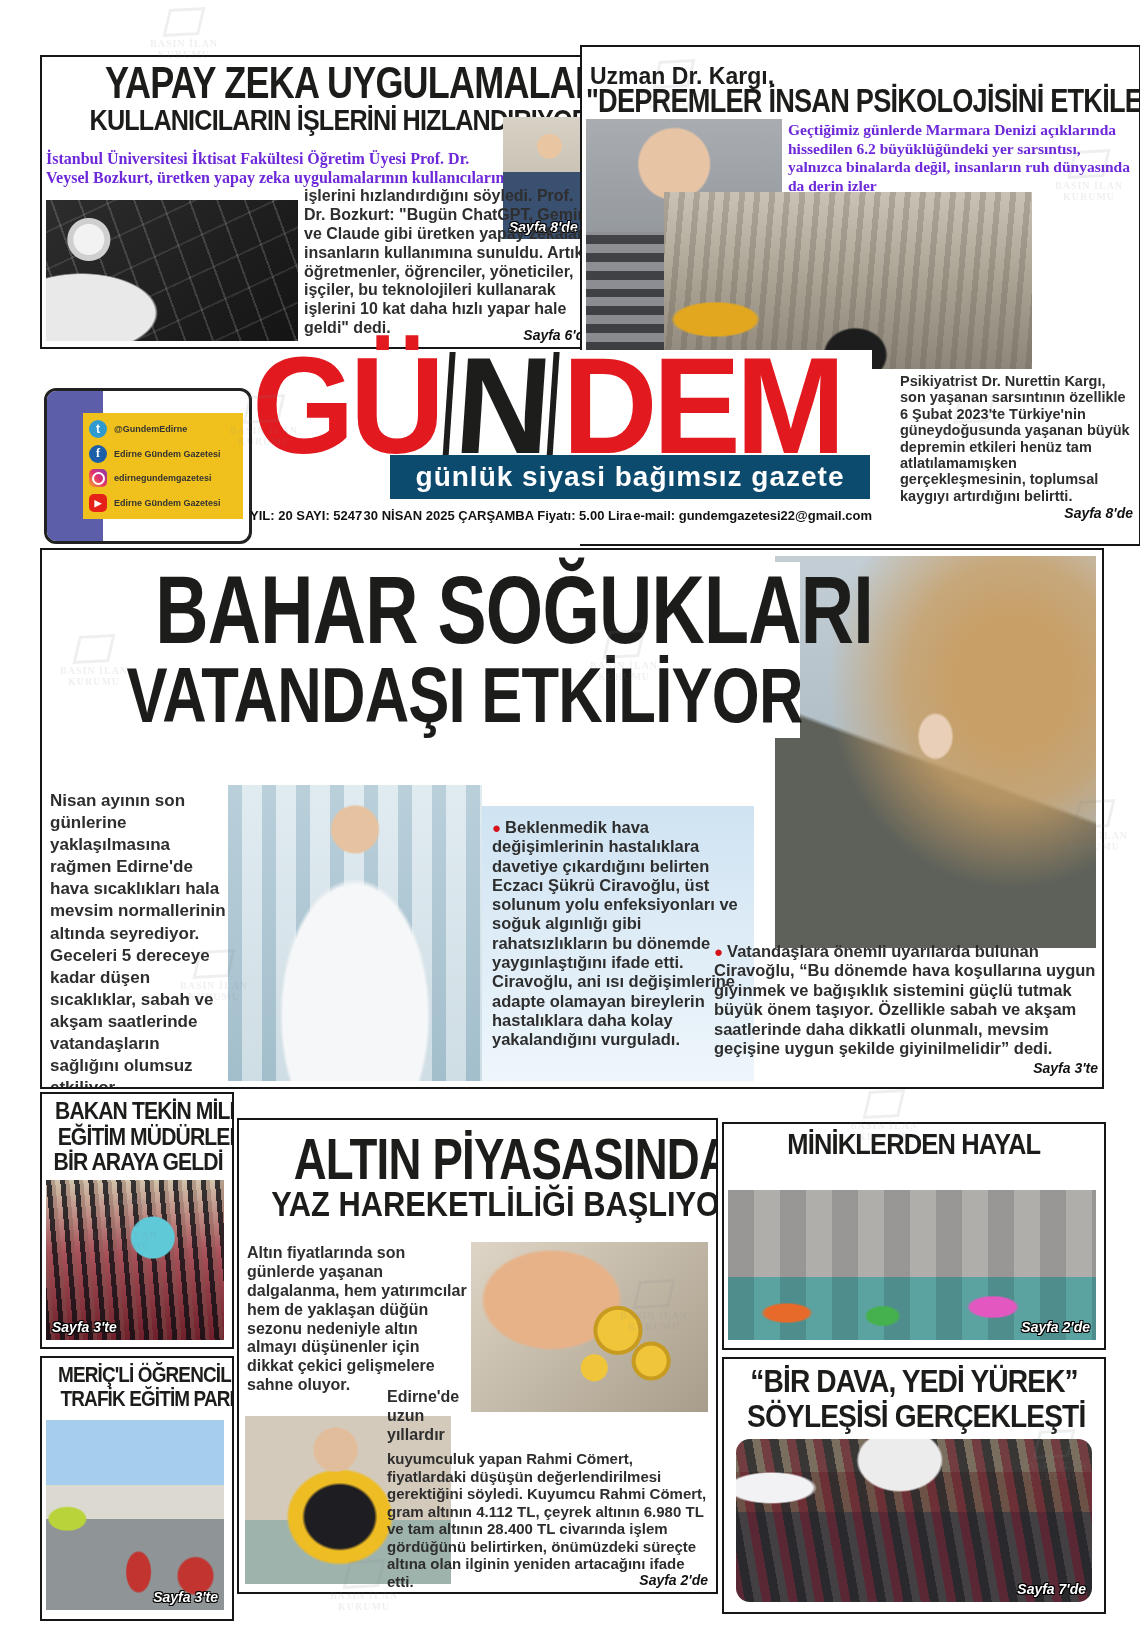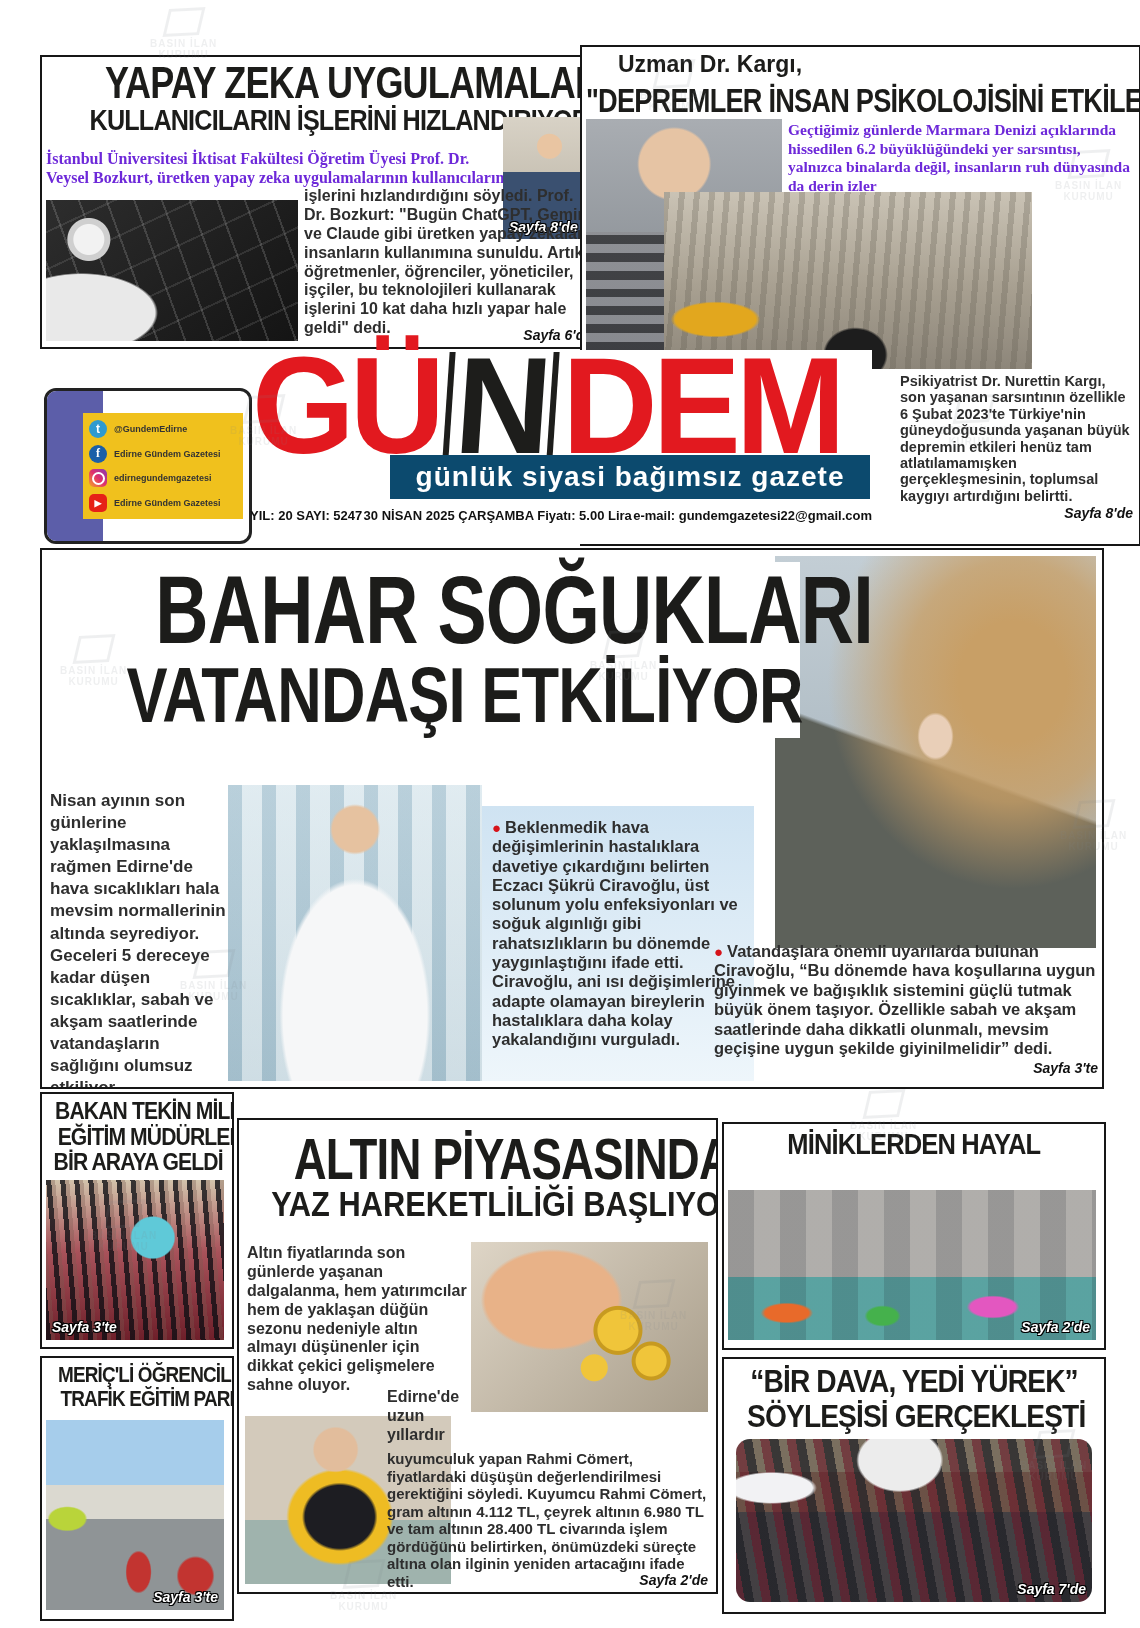--- a/index.html
+++ b/index.html
@@ -12,35 +12,35 @@
   .body-txt{font-weight:bold;color:#2e2e2e;line-height:1.18;}
   .lead-txt{font-weight:bold;color:#6d28d9;text-align:left;line-height:1.2;font-family:Liberation Serif, serif;}
   .pageref{font-style:italic;font-weight:bold;color:#111;font-size:14px;}
   .photo{position:absolute;overflow:hidden;}
   .pg{position:absolute;font-style:italic;font-weight:bold;font-size:14px;color:#fff;
       text-shadow:1px 1px 0 #000,-1px 1px 0 #000,1px -1px 0 #000,-1px -1px 0 #000;}
   .pg-bl{left:6px;bottom:5px;} .pg-br{right:6px;bottom:5px;}
   .bullet{color:#d6131a;font-size:15px;margin-right:4px;}
 
   
-  .wm{position:absolute;opacity:.12;color:#7e858b;text-align:center;pointer-events:none;z-index:50;}
+  .wm{position:absolute;opacity:.12;color:#7e858b;text-align:center;pointer-events:none;z-index:50;font-family:Liberation Serif, serif;}
   .wm .cube{width:30px;height:22px;border:3px solid #7e858b;margin:0 auto 2px auto;transform:skewX(-16deg) rotate(-3deg);}
   .wm .t{font-size:10px;font-weight:bold;letter-spacing:1px;line-height:1.1;}
 
   
   #boxA{left:40px;top:55px;width:560px;height:290px;}
   #boxA .k1{font-size:45px;transform:scaleX(.8);transform-origin:50% 50%;}
   #boxA .k2{font-size:30px;transform:scaleX(.84);transform-origin:50% 50%;}
   #boxA .lead{left:4px;top:92px;width:468px;font-size:16px;}
   #boxA .bodyc{left:262px;top:130px;width:288px;height:168px;font-size:16px;}
   #boxA .pgref{right:10px;bottom:4px;position:absolute;}
 
   
   #boxB{left:580px;top:45px;width:557px;height:497px;}
-  #boxB .kick{left:8px;top:4px;font-size:23px;font-weight:bold;color:#1c1c1a;margin-left:28px;}
+  #boxB .kick{left:8px;top:16px;font-size:23px;font-weight:bold;color:#1c1c1a;}
   #boxB .hl{left:4px;top:32px;font-size:34px;transform:scaleX(.8);transform-origin:0 50%;}
   #boxB .blead{left:206px;top:74px;width:344px;font-size:15.5px;}
   #boxB .rcol{left:452px;top:142px;width:99px;font-size:15px;}
   #boxB .rcol p{margin:0 0 6px 0;}
   #boxB .bbot{left:318px;top:326px;width:233px;font-size:14.5px;line-height:1.13;}
   #boxB .bbot .pageref{display:block;text-align:right;margin-top:2px;}
 
   
   #masthead-bg{left:246px;top:350px;width:626px;height:194px;background:#fff;z-index:2;}
   #social{left:44px;top:388px;width:202px;height:150px;border:3px solid #222;border-radius:12px;

